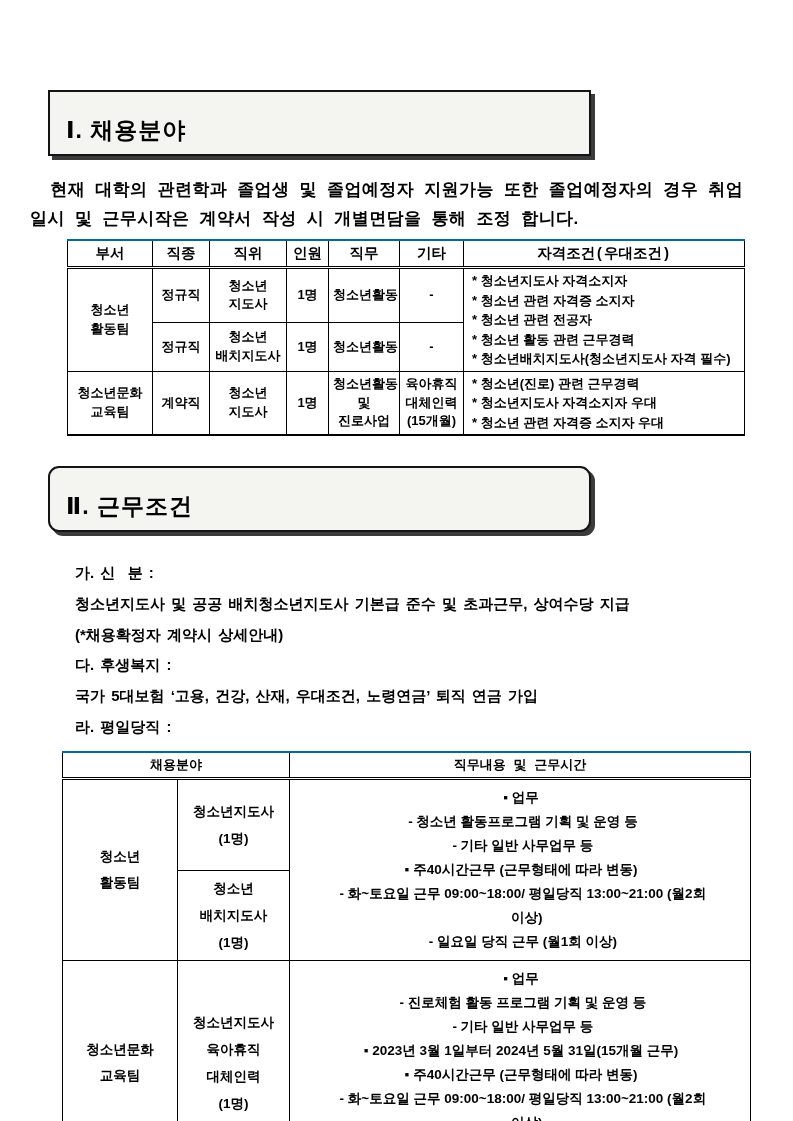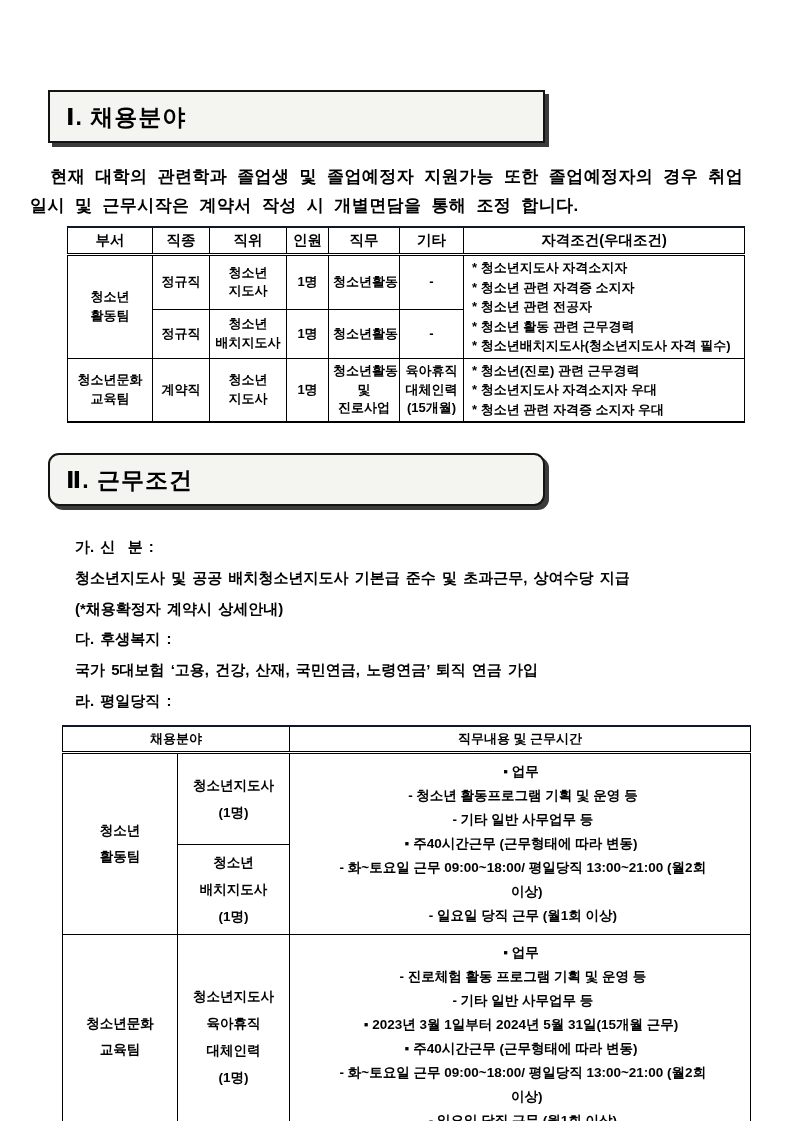--- a/index.html
+++ b/index.html
@@ -10,27 +10,27 @@
     background:#ffffff;
     color:#000;
     font-family:"Liberation Sans","DejaVu Sans",sans-serif;
     font-weight:700;
     box-sizing:border-box;
     padding:90px 25px 0 30px;
     overflow:hidden;
   }
   
   .section-box {
-    width:497px;
+    width:543px;
     box-sizing:border-box;
     margin-left:18px;
     background:#f4f4f1;
     border:2px solid #141414;
     box-shadow:4px 4px 0 #3b3b3b;
-    padding:10px 16px 8px 16px;
+    padding:23px 16px 8px 16px;
     font-size:23px;
     font-weight:800;
     letter-spacing:1px;
   }
   .section-box.second { margin-top:30px;border-radius:11px; }
 
   .intro {
     margin:20px 0 6px 0;
     font-size:17px;
     line-height:1.68;
@@ -46,23 +46,24 @@
     word-break:keep-all;
   }
   .doc-table th, .doc-table td {
     border:1px solid #000;
     padding:2px 4px;
     text-align:center;
     vertical-align:middle;
     white-space:pre-wrap;
   }
   .doc-table thead th {
-    border-top:2px solid #0f172a;
+    border-top:2px solid #0369a1;
     border-bottom:3px double #000;
     padding:3px 2px;
+    font-family:Liberation Mono, monospace;
   }
   .doc-table tbody tr:last-child td { border-bottom:2px solid #000; }
 
   
   .t1 { width:677px; margin:0 0 0 37px; font-size:13px; }
   .t1 thead th { font-size:14.5px; }
   .t1 td { line-height:1.42; }
   .t1 .qual { text-align:left; padding-left:8px; line-height:1.5; }
   .t1 .r1 { height:54px; }
   .t1 .r2 { height:48px; }
@@ -177,21 +178,21 @@
   <div class="cond-list">
     <div class="cond-item">
       <span class="cond-label">가. 신  분 : </span>
     </div>
     <div class="cond-item">
       <span class="cond-text">청소년지도사 및 공공 배치청소년지도사 기본급 준수 및 초과근무, 상여수당 지급
 (*채용확정자 계약시 상세안내)</span>
     </div>
     <div class="cond-item">
       <span class="cond-label">다. 후생복지 : </span>
-      <span class="cond-text">국가 5대보험 ‘고용, 건강, 산재, 국민연금, 노령연금’ 퇴직 연금 가입</span>
+      <span class="cond-text">국가 5대보험 ‘고용, 건강, 산재, 우대조건, 노령연금’ 퇴직 연금 가입</span>
     </div>
     <div class="cond-item">
       <span class="cond-label">라. 평일당직 : </span>
       <span class="cond-text"></span>
     </div>
   </div>
 
   <table class="doc-table t2">
     <colgroup>
       <col class="col-dept">

